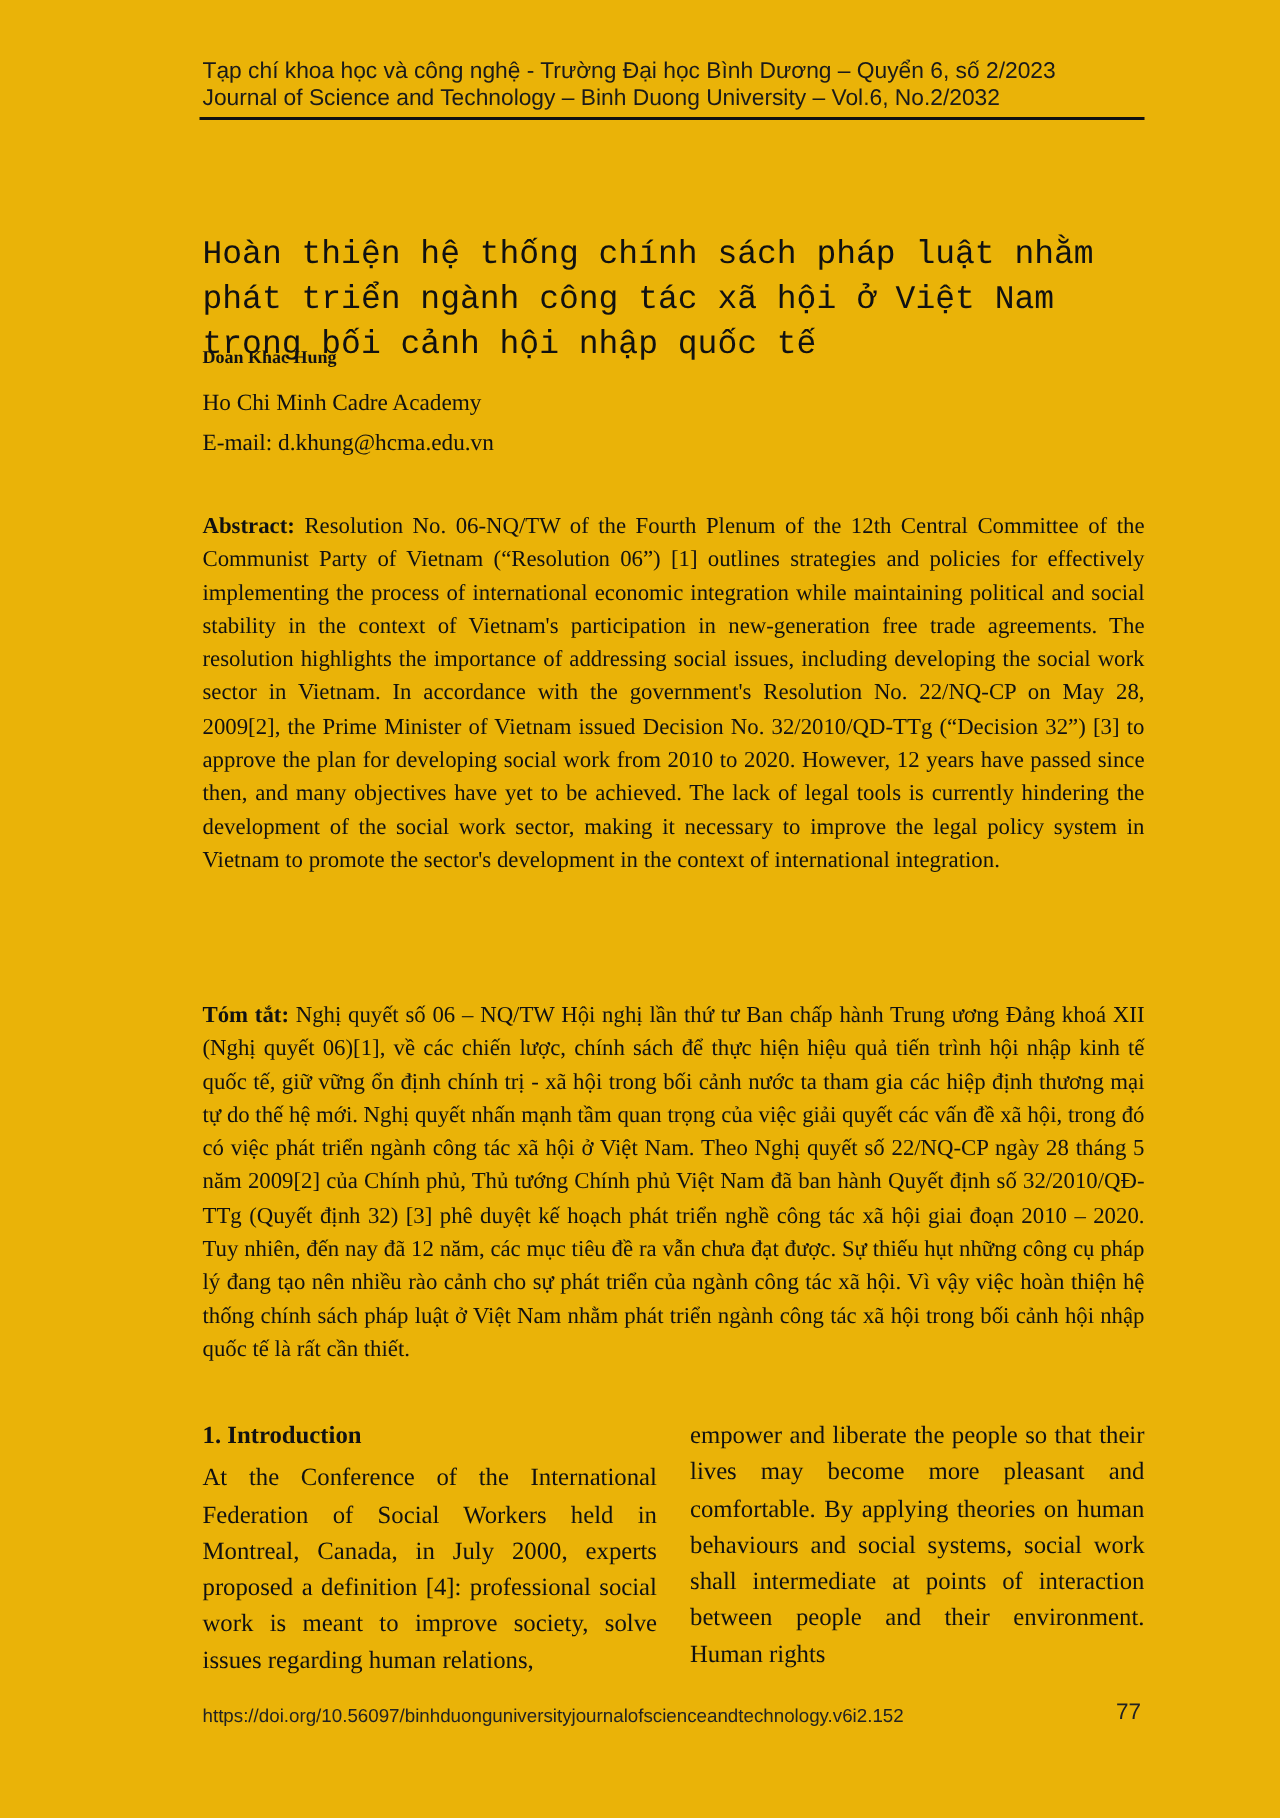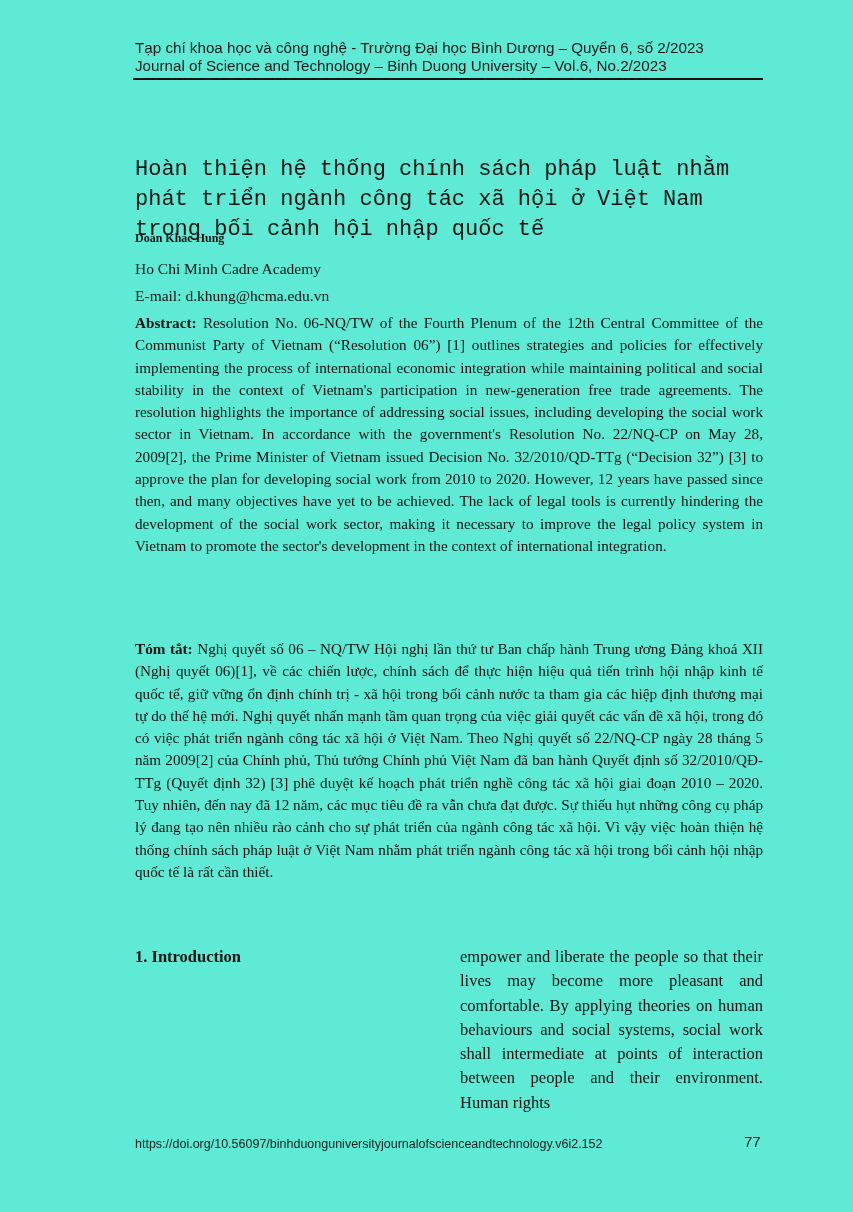--- a/index.html
+++ b/index.html
@@ -1,47 +1,47 @@
 <!DOCTYPE html>
 <html><head>
   <meta charset="utf-8">
   <style>
     html, body { margin: 0; padding: 0; background: #ffffff; }
     body { width: 853px; height: 1212px; position: relative; overflow: hidden; color: #111; }
-    .page { position: absolute; left: 0; top: 0; width: 853px; height: 1212px; background: #5eead4; }
+    .page { position: absolute; left: 0; top: 0; width: 853px; height: 1212px; background: #eab308; }
     .hdr { position: absolute; left: 135px; width: 630px; font-family: "Liberation Sans", sans-serif; font-size: 15.2px; color: #1a1a1a; white-space: nowrap; line-height: 18px; }
     .hdr1 { top: 39px; }
     .hdr2 { top: 57px; }
     .rule { position: absolute; left: 133px; top: 78px; width: 630px; height: 2px; background: #111; }
     .title { position: absolute; left: 135px; top: 90px; width: 630px; font-family: "Liberation Serif", serif; font-weight: bold; font-size: 22.6px; line-height: 30px; text-align: justify; text-align-last: left; }
     .vtitle { position: absolute; left: 135px; top: 155px; width: 632px; font-family: Liberation Mono, monospace; font-size: 22px; line-height: 30px; }
     .author { position: absolute; left: 135px; top: 228px; font-family: "Liberation Serif", serif; font-weight: bold; font-size: 12px; line-height: 20px; }
     .affil { position: absolute; left: 135px; top: 259px; font-family: "Liberation Serif", serif; font-size: 15.5px; line-height: 20px; }
     .email { position: absolute; left: 135px; top: 286px; font-family: "Liberation Serif", serif; font-size: 15.5px; line-height: 20px; }
-    .para { position: absolute; left: 135px; width: 628px; font-family: "Liberation Serif", serif; font-size: 15.2px; line-height: 22.3px; text-align: justify; }
+    .para { position: absolute; left: 135px; width: 628px; font-family: "Liberation Serif", serif; font-size: 15.2px; line-height: 22.3px; text-align: justify; margin-top: 28px; }
     .abstract { top: 312px; }
     .keywords { top: 605px; }
     .tomtat { top: 638px; }
     .tukhoa { top: 911px; }
     .lbl { font-weight: bold; }
     .ital { font-style: italic; }
     .col { position: absolute; width: 303px; font-family: "Liberation Serif", serif; font-size: 16.5px; line-height: 24.3px; text-align: justify; }
     .col-left { left: 135px; top: 945px; }
     .col-right { left: 460px; top: 945px; }
     .sec-head { font-weight: bold; display: block; margin-bottom: 4px; }
     .footer-doi { position: absolute; left: 135px; top: 1137px; font-family: "Liberation Sans", sans-serif; font-size: 12.5px; color: #222; white-space: nowrap; }
     .footer-page { position: absolute; left: 744px; top: 1133px; font-family: "Liberation Sans", sans-serif; font-size: 15px; color: #222; }
   </style>
 </head>
 <body>
 
 <div class="page">
 
   <div class="hdr hdr1">Tạp chí khoa học và công nghệ - Trường Đại học Bình Dương – Quyển 6, số 2/2023</div>
-  <div class="hdr hdr2">Journal of Science and Technology – Binh Duong University – Vol.6, No.2/2023</div>
+  <div class="hdr hdr2">Journal of Science and Technology – Binh Duong University – Vol.6, No.2/2032</div>
   <div class="rule"></div>
 
   <div class="vtitle">Hoàn thiện hệ thống chính sách pháp luật nhằm phát triển ngành công tác xã hội ở Việt Nam trong bối cảnh hội nhập quốc tế</div>
 
   <div class="author">Doan Khac Hung</div>
   <div class="affil">Ho Chi Minh Cadre Academy</div>
   <div class="email">
     <span>E-mail:</span>
     <span>d.khung@hcma.edu.vn</span>
   </div>
@@ -53,20 +53,21 @@
 
 
   <div class="para tomtat">
     <span class="lbl">Tóm tắt:</span>
     <span>Nghị quyết số 06 – NQ/TW Hội nghị lần thứ tư Ban chấp hành Trung ương Đảng khoá XII (Nghị quyết 06)[1], về các chiến lược, chính sách để thực hiện hiệu quả tiến trình hội nhập kinh tế quốc tế, giữ vững ổn định chính trị - xã hội trong bối cảnh nước ta tham gia các hiệp định thương mại tự do thế hệ mới. Nghị quyết nhấn mạnh tầm quan trọng của việc giải quyết các vấn đề xã hội, trong đó có việc phát triển ngành công tác xã hội ở Việt Nam. Theo Nghị quyết số 22/NQ-CP ngày 28 tháng 5 năm 2009[2] của Chính phủ, Thủ tướng Chính phủ Việt Nam đã ban hành Quyết định số 32/2010/QĐ-TTg (Quyết định 32) [3] phê duyệt kế hoạch phát triển nghề công tác xã hội giai đoạn 2010 – 2020. Tuy nhiên, đến nay đã 12 năm, các mục tiêu đề ra vẫn chưa đạt được. Sự thiếu hụt những công cụ pháp lý đang tạo nên nhiều rào cảnh cho sự phát triển của ngành công tác xã hội. Vì vậy việc hoàn thiện hệ thống chính sách pháp luật ở Việt Nam nhằm phát triển ngành công tác xã hội trong bối cảnh hội nhập quốc tế là rất cần thiết.</span>
   </div>
 
 
   <div class="col col-left">
     <span class="sec-head">1. Introduction</span>
+    <span>At the Conference of the International Federation of Social Workers held in Montreal, Canada, in July 2000, experts proposed a definition [4]: professional social work is meant to improve society, solve issues regarding human relations,</span>
   </div>
 
   <div class="col col-right">
     <span>empower and liberate the people so that their lives may become more pleasant and comfortable. By applying theories on human behaviours and social systems, social work shall intermediate at points of interaction between people and their environment. Human rights</span>
   </div>
 
   <div class="footer-doi">https://doi.org/10.56097/binhduonguniversityjournalofscienceandtechnology.v6i2.152</div>
   <div class="footer-page">77</div>
 
 </div>

